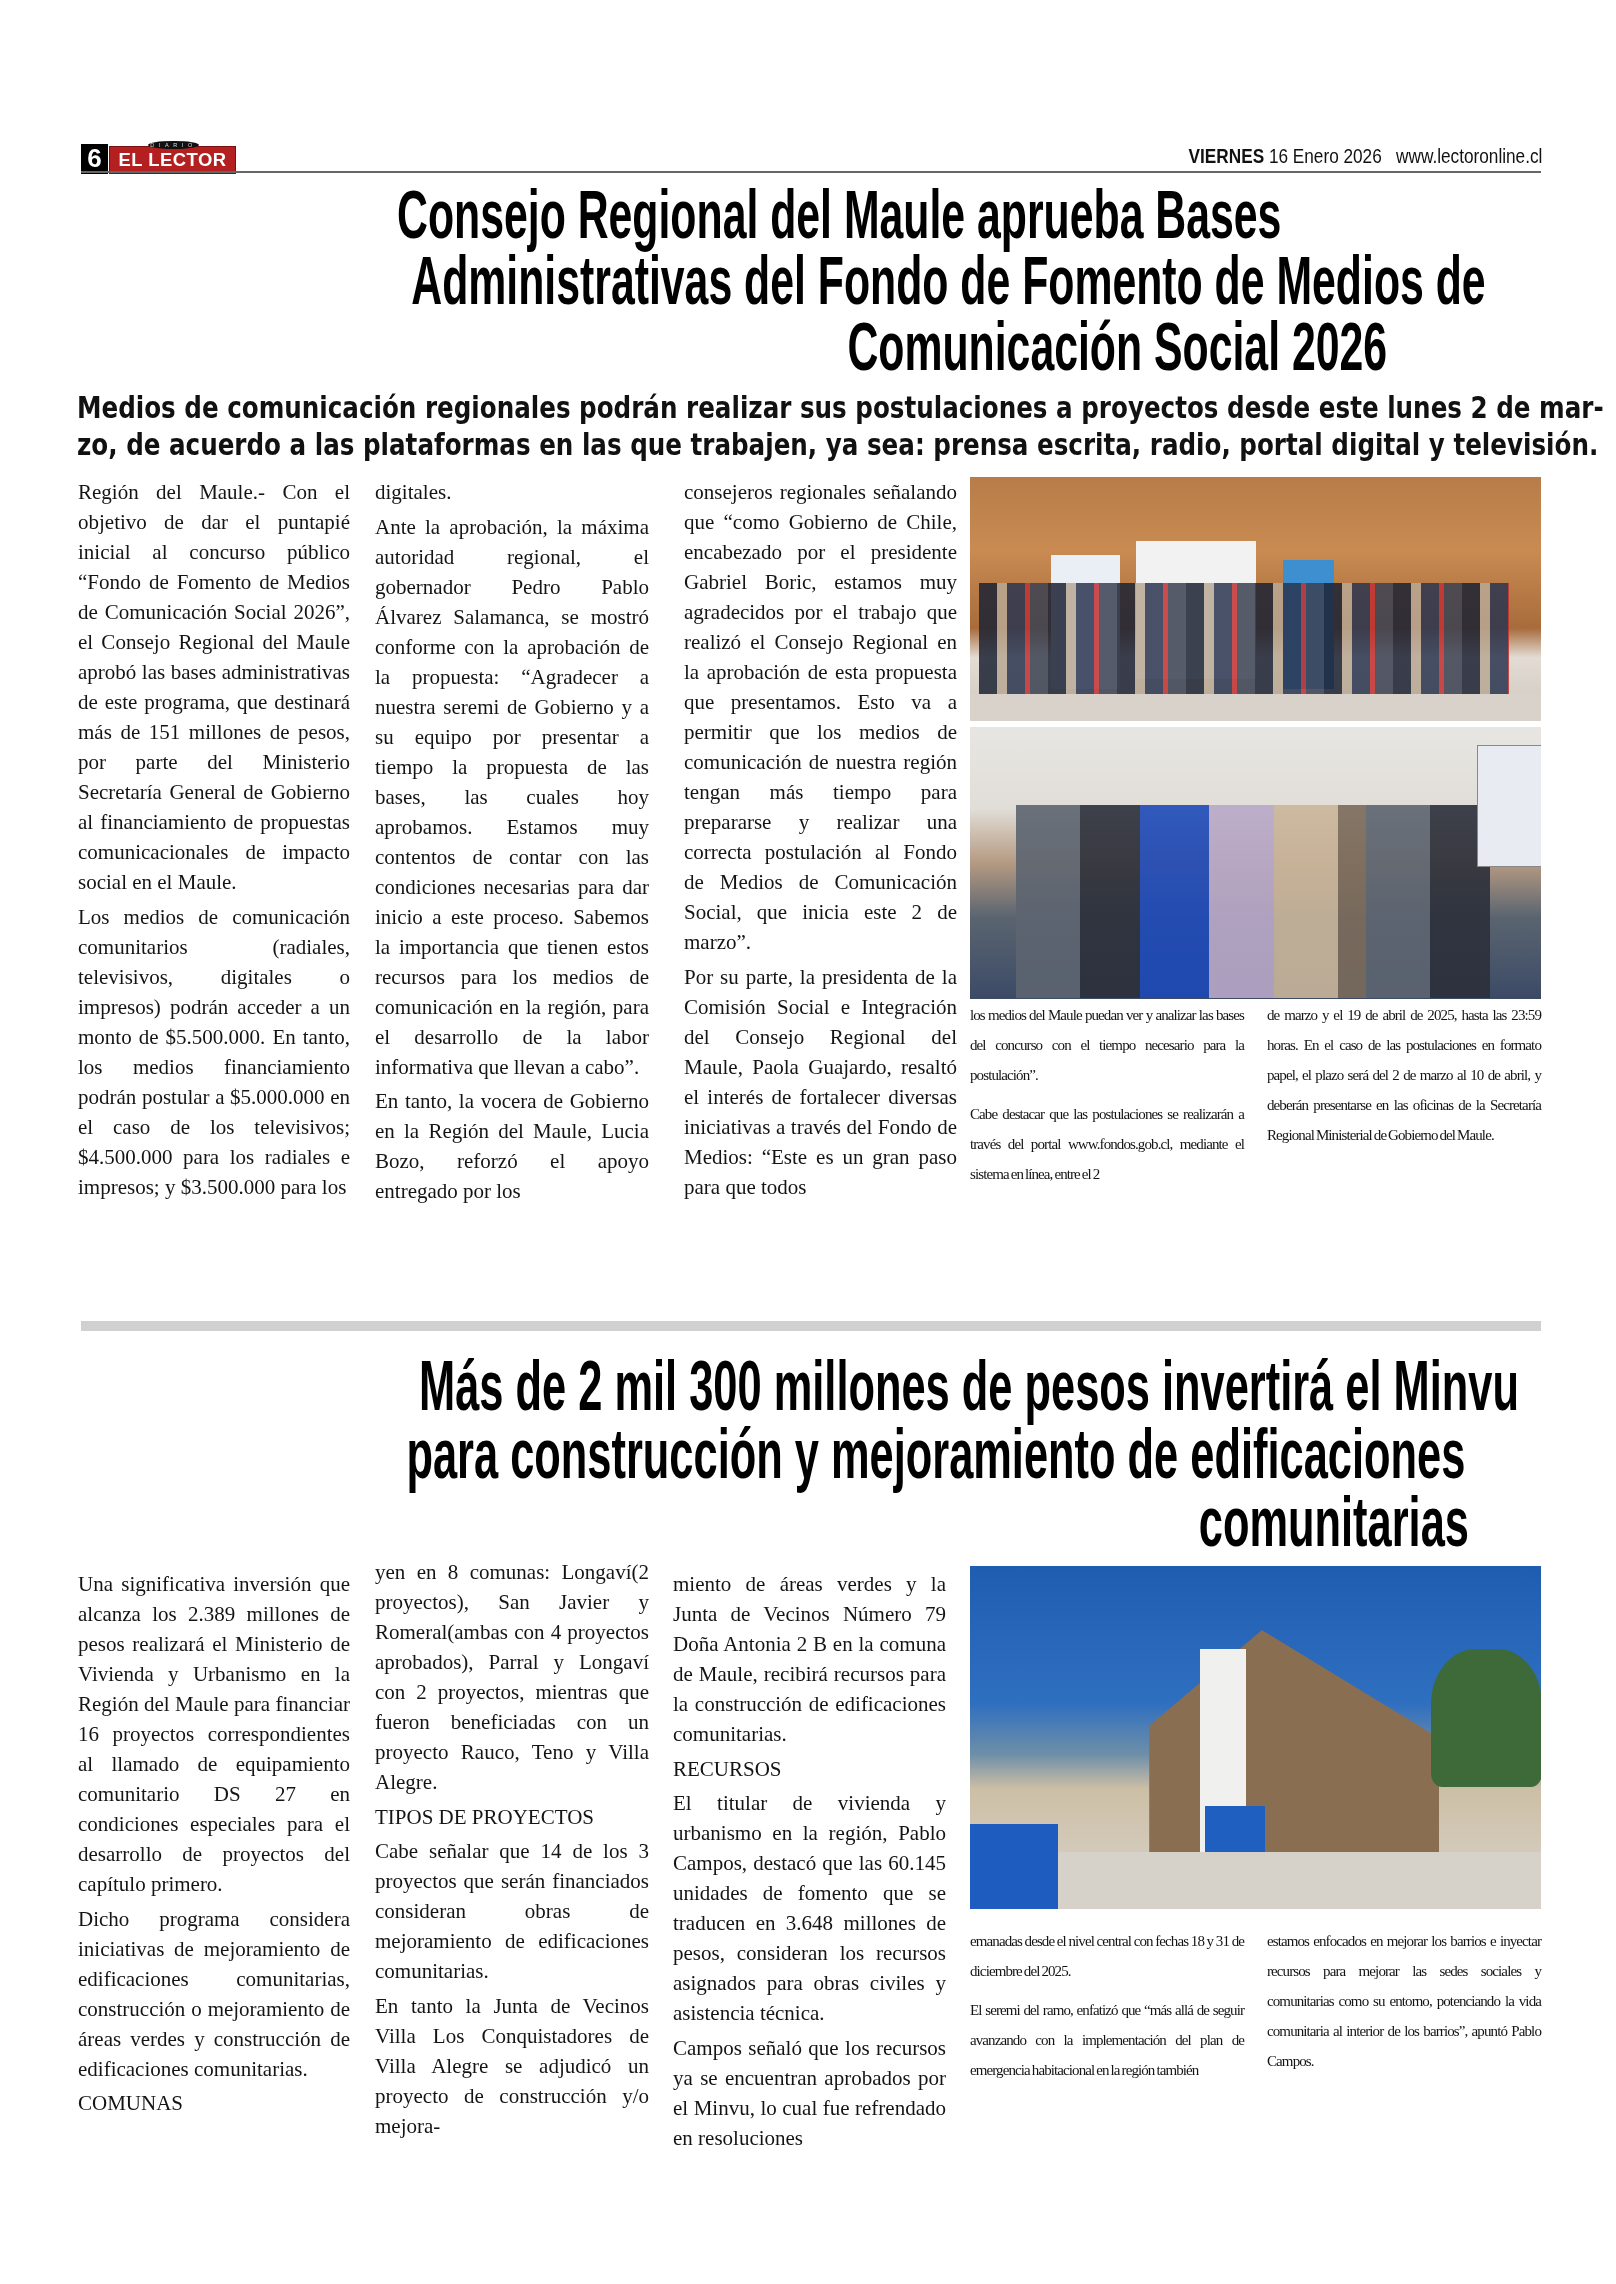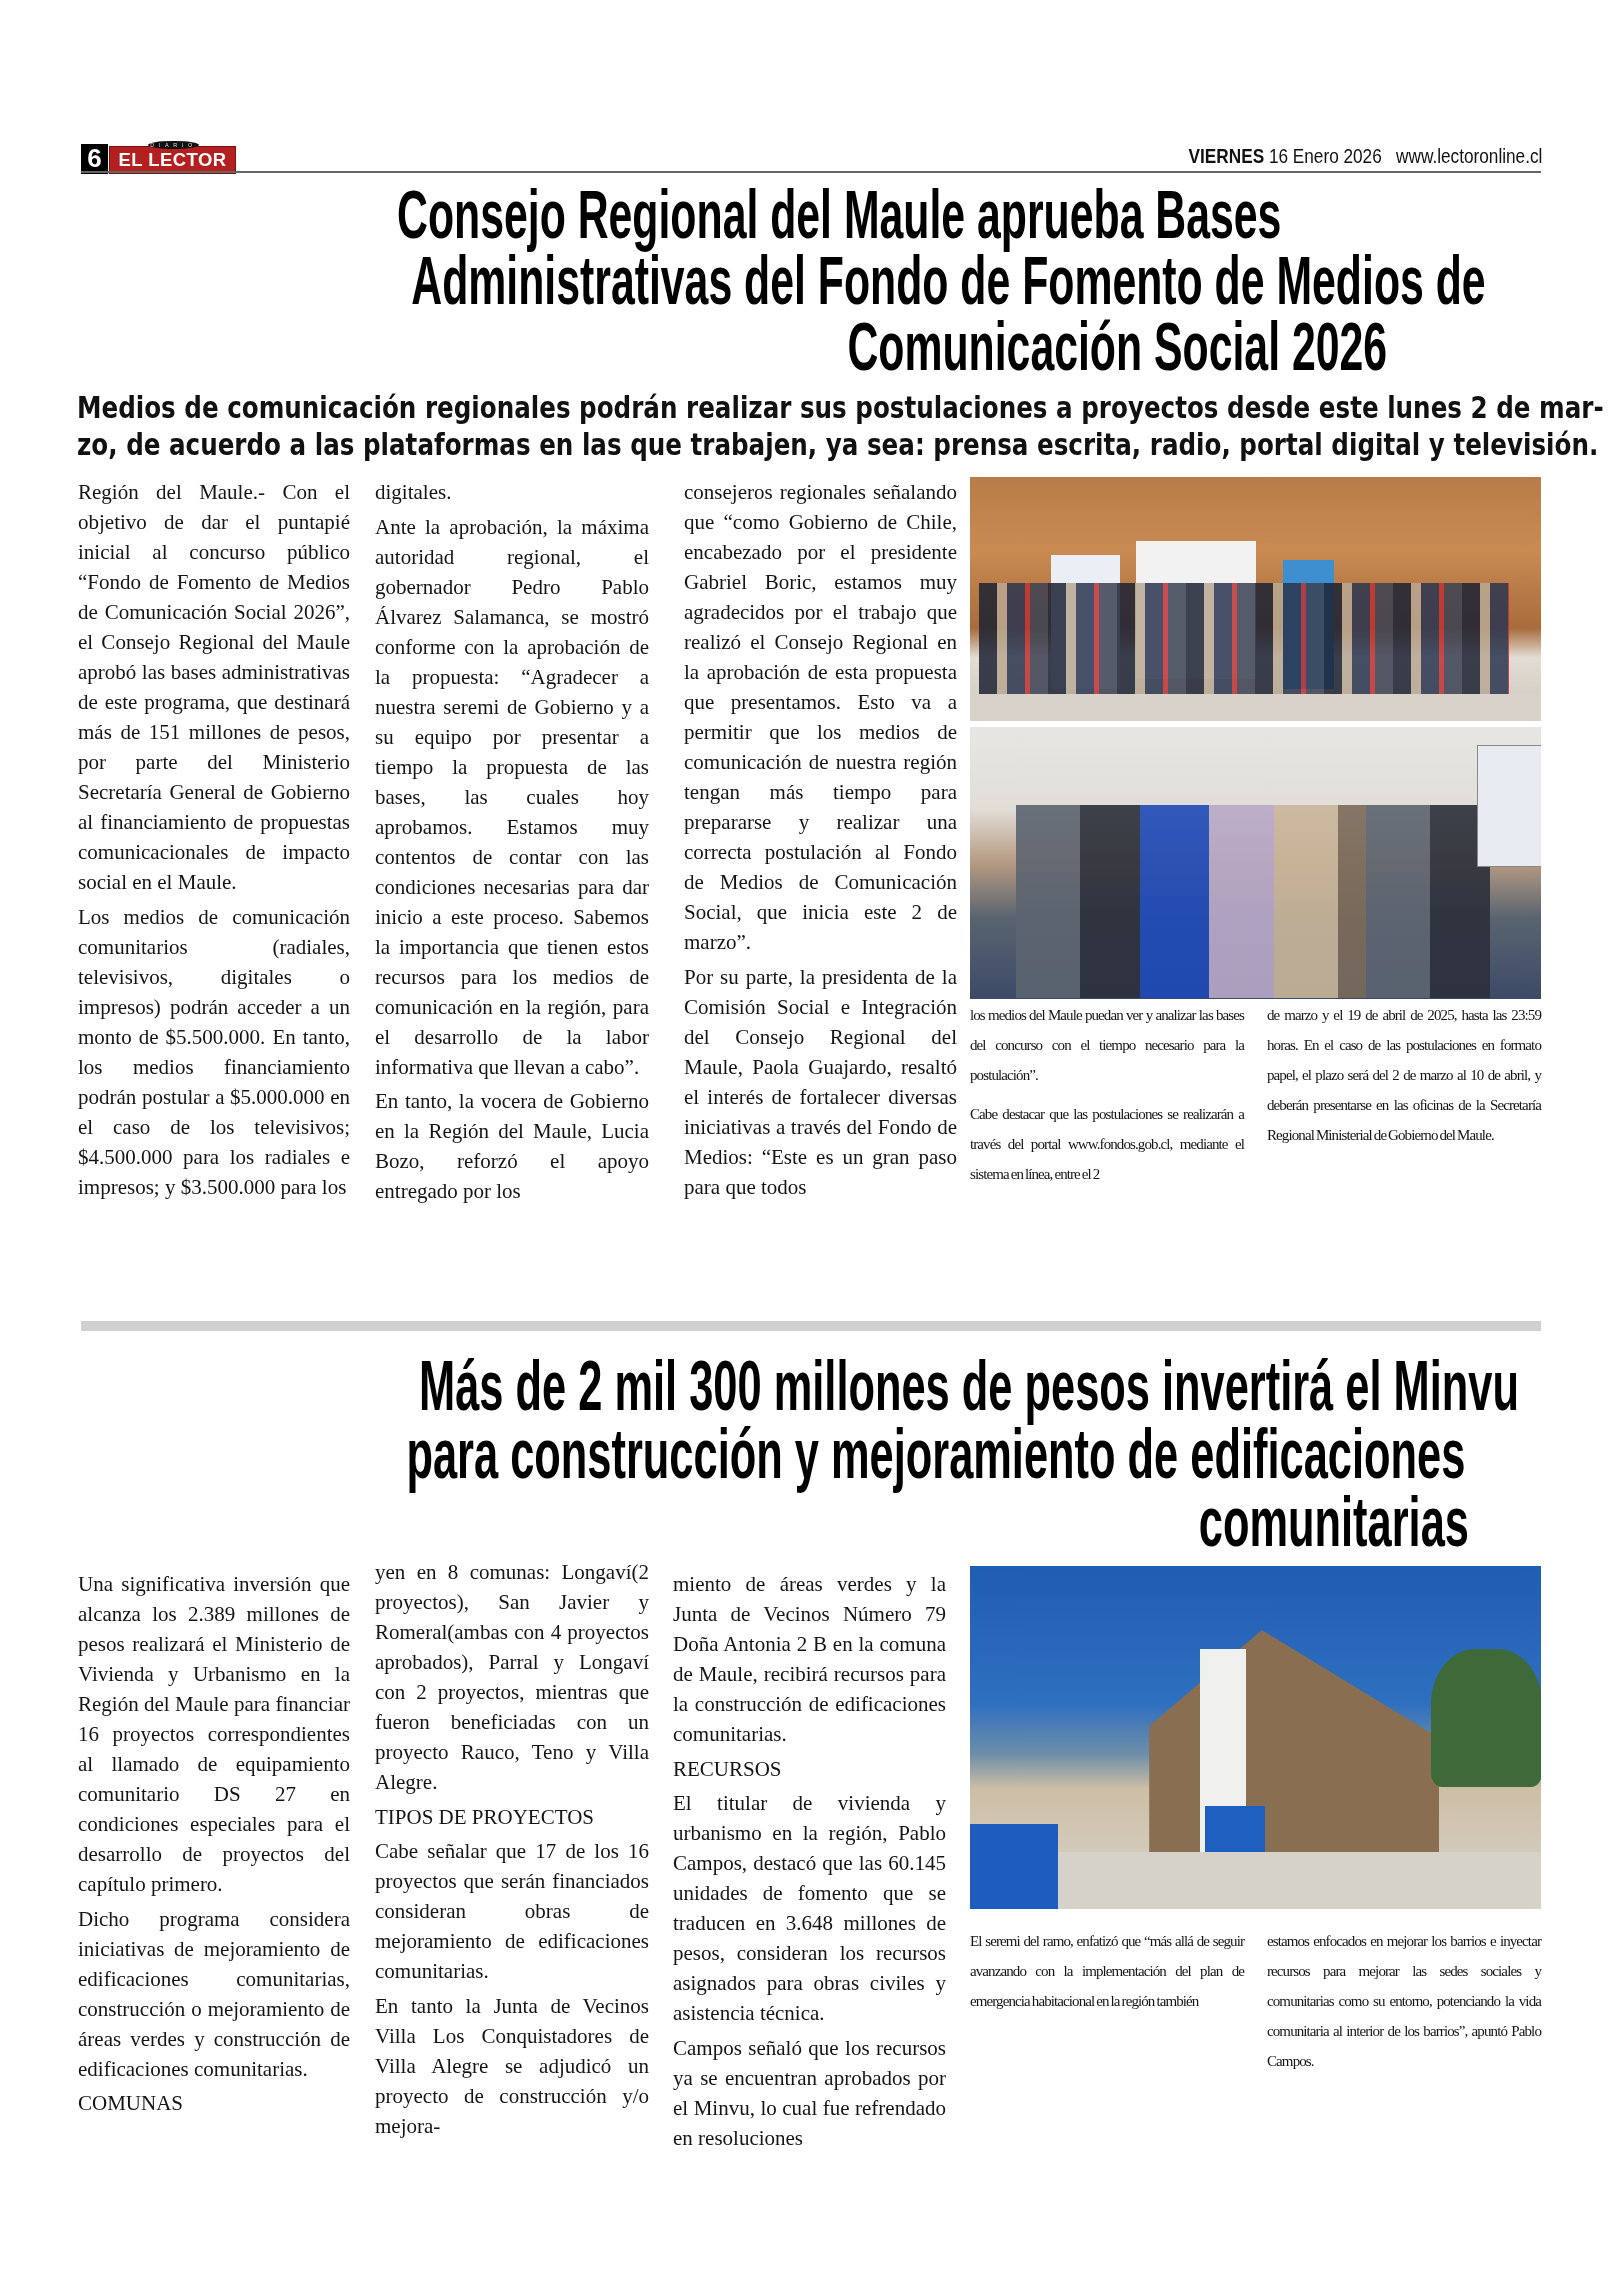--- a/index.html
+++ b/index.html
@@ -115,38 +115,39 @@
 </div>
 
 <div class="abs col" style="left:78px; top:1569px; width:272px;">
   <p>Una significativa inversión que alcanza los 2.389 millones de pesos realizará el Ministerio de Vivienda y Urbanismo en la Región del Maule para financiar 16 proyectos correspondientes al llamado de equipamiento comunitario DS 27 en condiciones especiales para el desarrollo de proyectos del capítulo primero.</p>
   <p>Dicho programa considera iniciativas de mejoramiento de edificaciones comunitarias, construcción o mejoramiento de áreas verdes y construcción de edificaciones comunitarias.</p>
   <p class="subhead">COMUNAS</p>
 </div>
 <div class="abs col" style="left:375px; top:1557px; width:274px;">
   <p>yen en 8 comunas: Longaví(2 proyectos), San Javier y Romeral(ambas con 4 proyectos aprobados), Parral y Longaví con 2 proyectos, mientras que fueron beneficiadas con un proyecto Rauco, Teno y Villa Alegre.</p>
   <p class="subhead">TIPOS DE PROYECTOS</p>
-  <p>Cabe señalar que 17 de los 16 proyectos que serán financiados consideran obras de mejoramiento de edificaciones comunitarias.</p>
+  <p>Cabe señalar que 14 de los 3 proyectos que serán financiados consideran obras de mejoramiento de edificaciones comunitarias.</p>
   <p>En tanto la Junta de Vecinos Villa Los Conquistadores de Villa Alegre se adjudicó un proyecto de construcción y/o mejora-</p>
 </div>
 <div class="abs col" style="left:673px; top:1569px; width:273px;">
   <p>miento de áreas verdes y la Junta de Vecinos Número 79 Doña Antonia 2 B en la comuna de Maule, recibirá recursos para la construcción de edificaciones comunitarias.</p>
   <p class="subhead">RECURSOS</p>
   <p>El titular de vivienda y urbanismo en la región, Pablo Campos, destacó que las 60.145 unidades de fomento que se traducen en 3.648 millones de pesos, consideran los recursos asignados para obras civiles y asistencia técnica.</p>
   <p>Campos señaló que los recursos ya se encuentran aprobados por el Minvu, lo cual fue refrendado en resoluciones</p>
 </div>
 
 <div class="abs photo photo3" title="New community building with blue banners under blue sky">
   <div class="fig" style="left:147px;top:64px;width:322px;height:240px;background:#8a6e52;clip-path:polygon(10% 40%,45% 0%,100% 45%,100% 100%,10% 100%);"></div>
   <div class="fig" style="left:230px;top:83px;width:46px;height:217px;background:#f0f0ee;"></div>
   <div class="fig" style="left:235px;top:240px;width:60px;height:170px;background:#1f5fbf;"></div>
   <div class="fig" style="left:461px;top:83px;width:111px;height:138px;background:#3e6a3a;border-radius:40% 40% 10% 10%;"></div>
   <div class="fig" style="left:0;top:286px;width:571px;height:58px;background:#d6d2ca;"></div>
   <div class="fig" style="left:0;top:258px;width:88px;height:85px;background:#1e5cc0;"></div>
 </div>
 
 <div class="abs narrow" style="left:970px; top:1926px; width:274px;">
+  <p class="cond">emanadas desde el nivel central con fechas 18 y 31 de diciembre del 2025.</p>
   <p class="cond">El seremi del ramo, enfatizó que “más allá de seguir avanzando con la implementación del plan de emergencia habitacional en la región también</p>
 </div>
 <div class="abs narrow" style="left:1267px; top:1926px; width:274px;">
   <p class="cond">estamos enfocados en mejorar los barrios e inyectar recursos para mejorar las sedes sociales y comunitarias como su entorno, potenciando la vida comunitaria al interior de los barrios”, apuntó Pablo Campos.</p>
 </div>
 
 
 </body></html>

